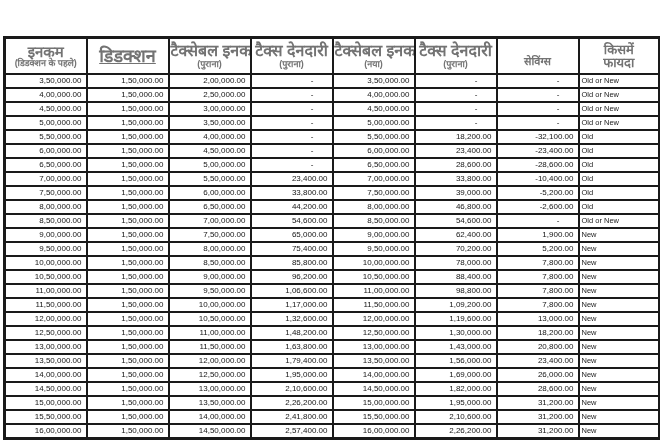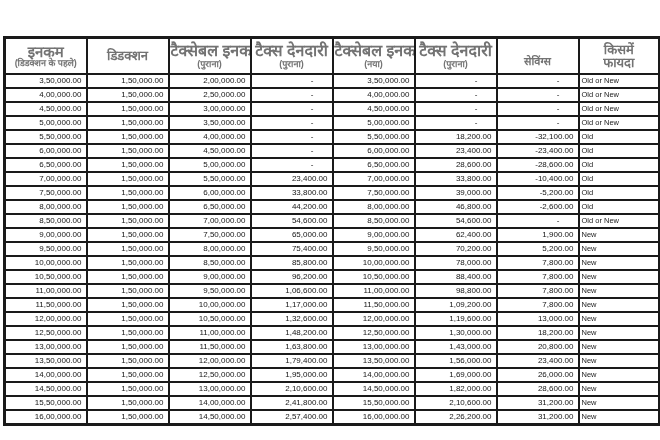--- a/index.html
+++ b/index.html
@@ -38,21 +38,21 @@
     text-align: center;
     vertical-align: middle;
     font-weight: 700;
     line-height: 1.02;
     color: #737373;
   }
   th .t1 { display: block; }
   th .t2 { display: block; font-weight: 700; }
   th.c1 .t1 { font-size: 15px; }
   th.c1 .t2 { font-size: 9px; }
-  th.c2 .t1 { font-size: 13px; }
+  th.c2 .t1 { font-size: 18px; text-decoration: underline; }
   th.c3 .t1, th.c4 .t1, th.c5 .t1, th.c6 .t1 { font-size: 16px; }
   th.c3 .t2, th.c4 .t2, th.c5 .t2, th.c6 .t2 { font-size: 9px; }
   th.c7 .t1 { font-size: 11px; margin-top: 11px; }
   th.c8 .t1, th.c8 .t2 { font-size: 13px; text-align: center; }
   tbody td {
     height: 12px;
     line-height: 12px;
     font-size: 8px;
     color: #141414;
   }
@@ -344,20 +344,30 @@
           <td class="num">14,50,000.00</td>
           <td class="num">1,50,000.00</td>
           <td class="num">13,00,000.00</td>
           <td class="num">2,10,600.00</td>
           <td class="num">14,50,000.00</td>
           <td class="num">1,82,000.00</td>
           <td class="num">28,600.00</td>
           <td class="choice">New</td>
         </tr>
         <tr>
+          <td class="num">15,00,000.00</td>
+          <td class="num">1,50,000.00</td>
+          <td class="num">13,50,000.00</td>
+          <td class="num">2,26,200.00</td>
+          <td class="num">15,00,000.00</td>
+          <td class="num">1,95,000.00</td>
+          <td class="num">31,200.00</td>
+          <td class="choice">New</td>
+        </tr>
+        <tr>
           <td class="num">15,50,000.00</td>
           <td class="num">1,50,000.00</td>
           <td class="num">14,00,000.00</td>
           <td class="num">2,41,800.00</td>
           <td class="num">15,50,000.00</td>
           <td class="num">2,10,600.00</td>
           <td class="num">31,200.00</td>
           <td class="choice">New</td>
         </tr>
         <tr>

